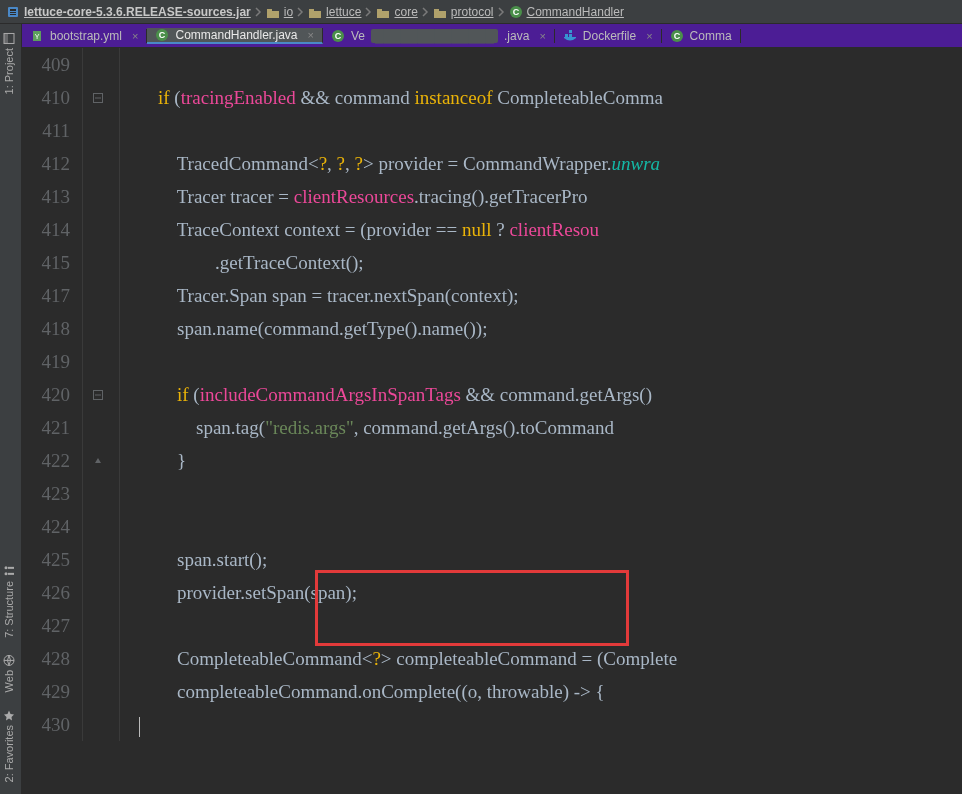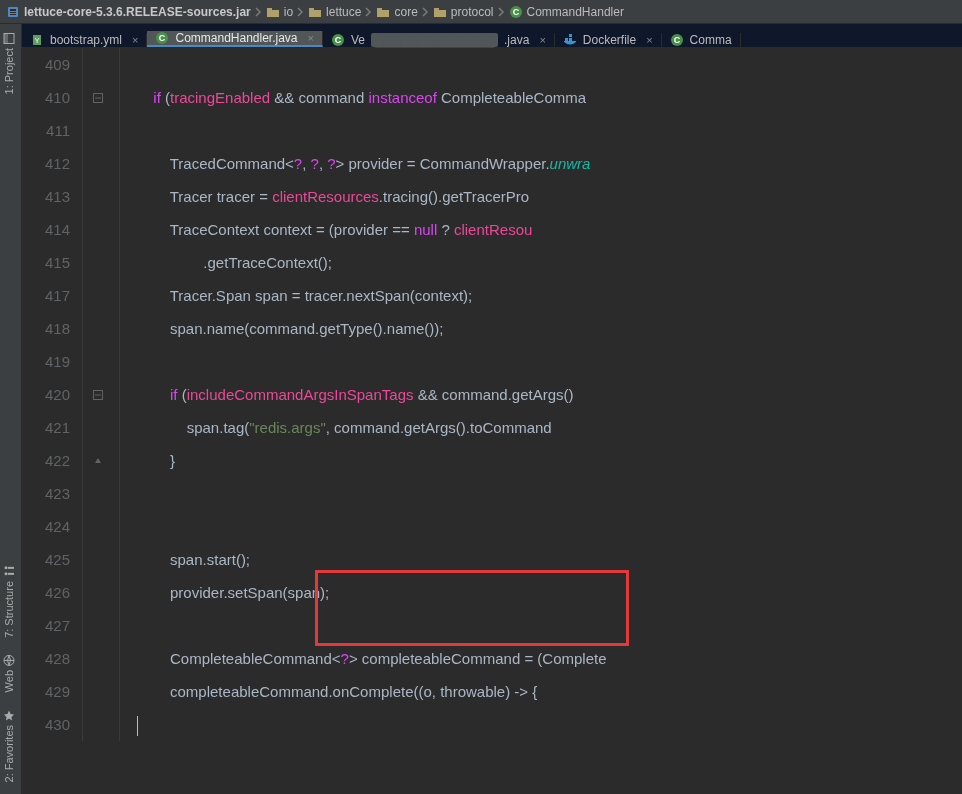--- a/index.html
+++ b/index.html
@@ -20,23 +20,24 @@
     background: #3c3f41;
     border-bottom: 1px solid #2b2b2b;
     display: flex;
     align-items: center;
     padding: 0 4px;
     font-size: 12px;
     color: #bbb;
   }
   .crumb {
     display: flex;
-    align-items: center;
+    align-items: flex-end;
     padding: 0 2px;
     white-space: nowrap;
+    text-decoration: underline;
   }
   .crumb .icon-slot { margin-right: 4px; display: inline-flex; }
   .crumb .label { color: #bbb; }
   .crumb.bold .label { font-weight: 700; color: #c8c8c8; }
   .chevron {
     margin: 0 2px;
     color: #7a7a7a;
   }
 
   
@@ -64,23 +65,23 @@
     align-items: center;
   }
 
   
   .tabs {
     position: absolute;
     top: 24px;
     left: 22px;
     right: 0;
     height: 24px;
-    background: #0f172a;
-    display: flex;
-    align-items: flex-end;
+    background: #4c1d95;
+    display: flex;
+    align-items: center;
     border-bottom: 1px solid #2b2b2b;
   }
   .tab {
     display: flex;
     align-items: center;
     padding: 0 8px;
     font-size: 12px;
     color: #bbb;
     border-right: 1px solid #2b2b2b;
     gap: 6px;
@@ -104,22 +105,22 @@
   }
 
   
   .editor {
     position: absolute;
     top: 48px;
     left: 22px;
     right: 0;
     bottom: 0;
     background: #2b2b2b;
-    font-family: Liberation Sans, sans-serif;
-    font-size: 15px;
+    font-family: Liberation Serif, serif;
+    font-size: 19px;
     line-height: 33px;
     overflow: hidden;
   }
   .line {
     display: flex;
     align-items: center;
     height: 33px;
     white-space: nowrap;
   }
   .gutter-ln {
@@ -153,21 +154,21 @@
     height: 100%;
     border-left: 1px solid #3a3a3a;
     margin-left: 6px;
     width: 1px;
   }
   .code {
     padding-left: 0;
     color: #a9b7c6;
     white-space: pre;
   }
-  .kw { color: #d946ef; }
+  .kw { color: #eab308; }
   .str { color: #6a8759; }
   .id { color: #a9b7c6; }
   .fld { color: #ec4899; }
   .fn-i { font-style: italic; color: #14b8a6; }
   .op { color: #a9b7c6; }
 
   
   .red-box {
     position: absolute;
     border: 3px solid #e23a3a;

